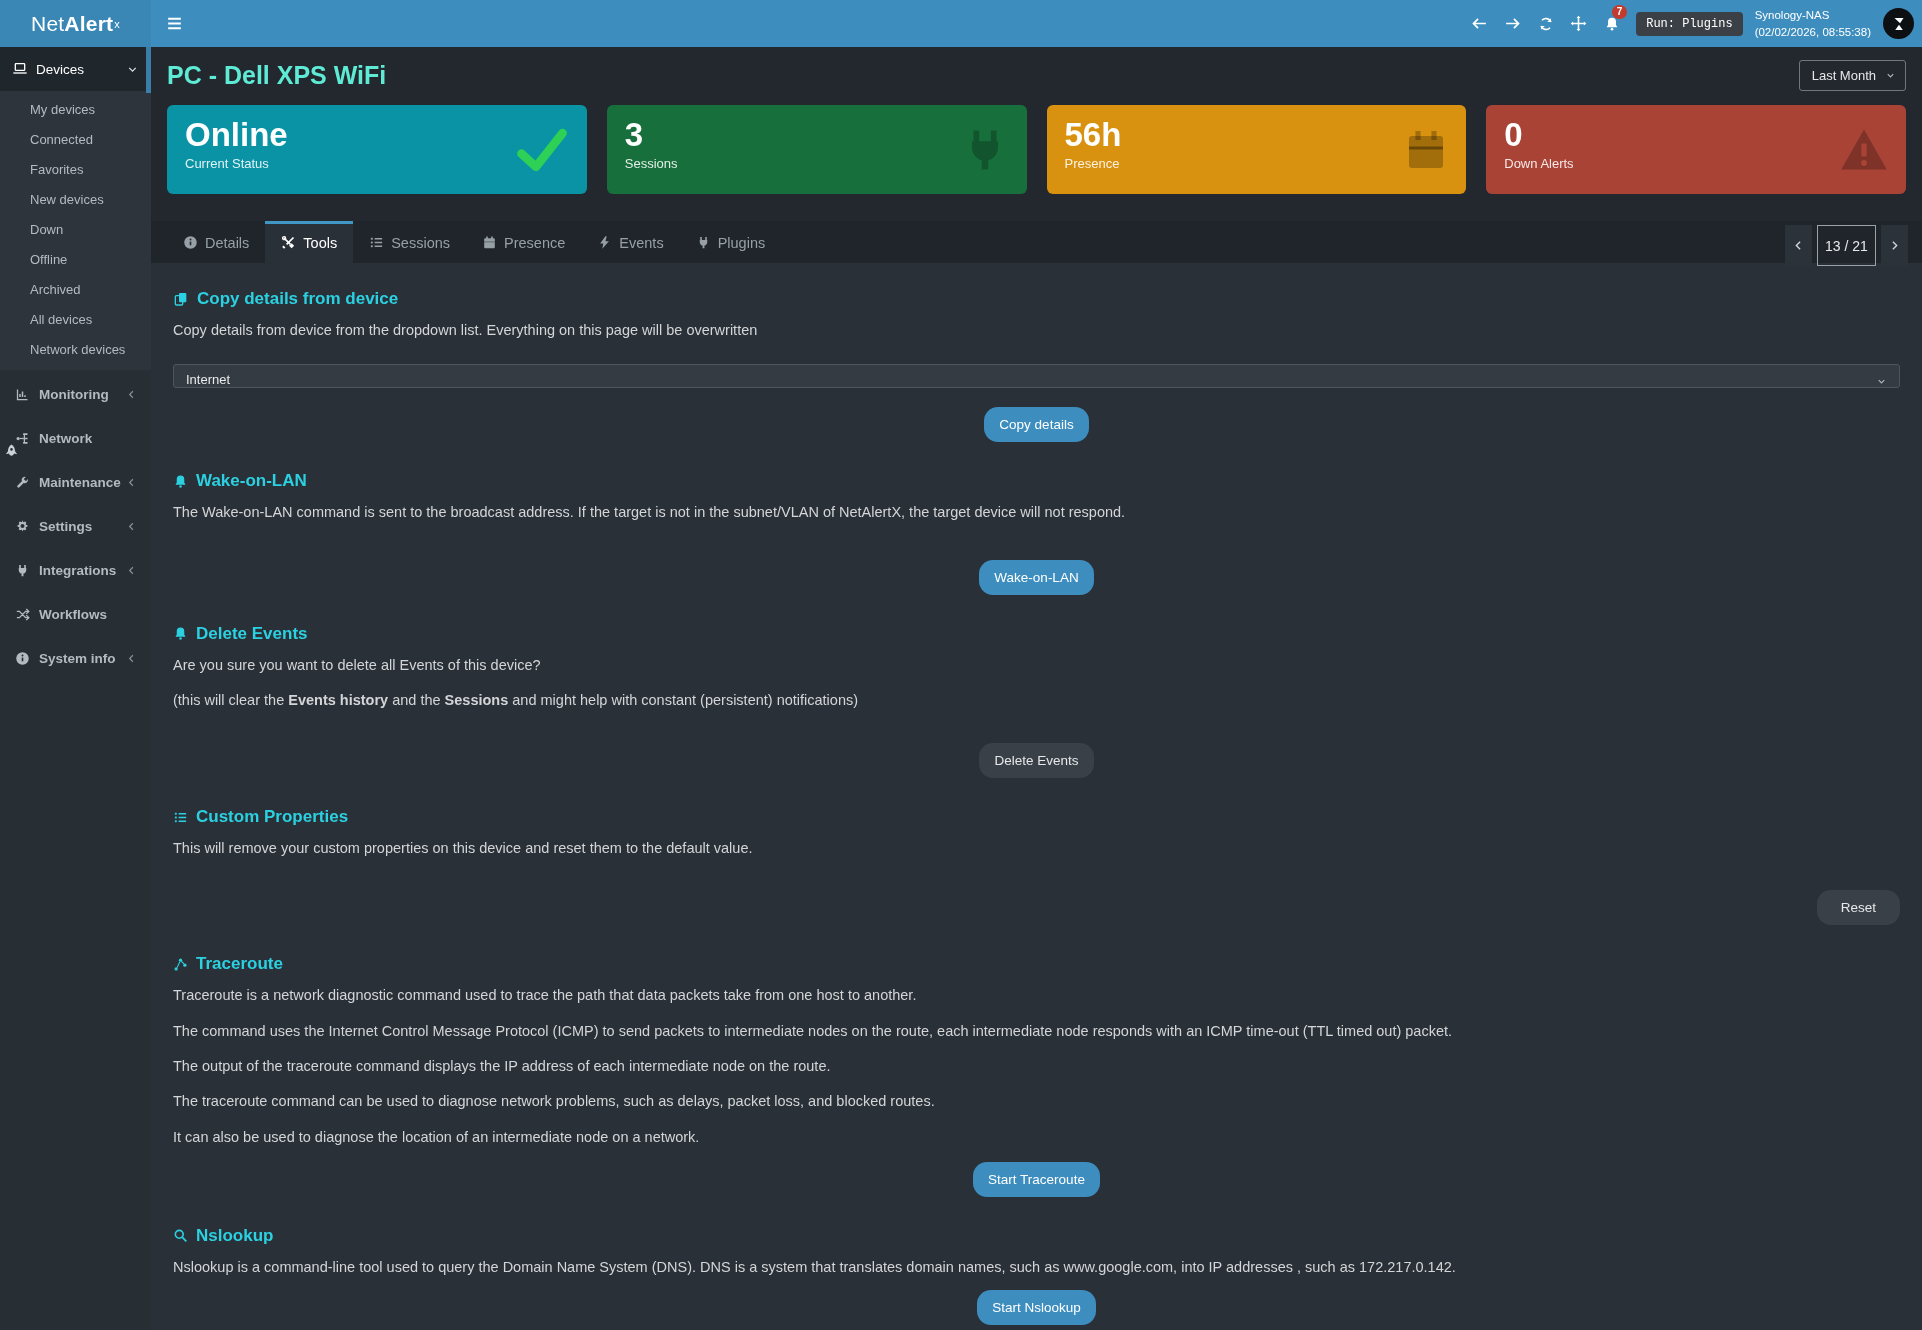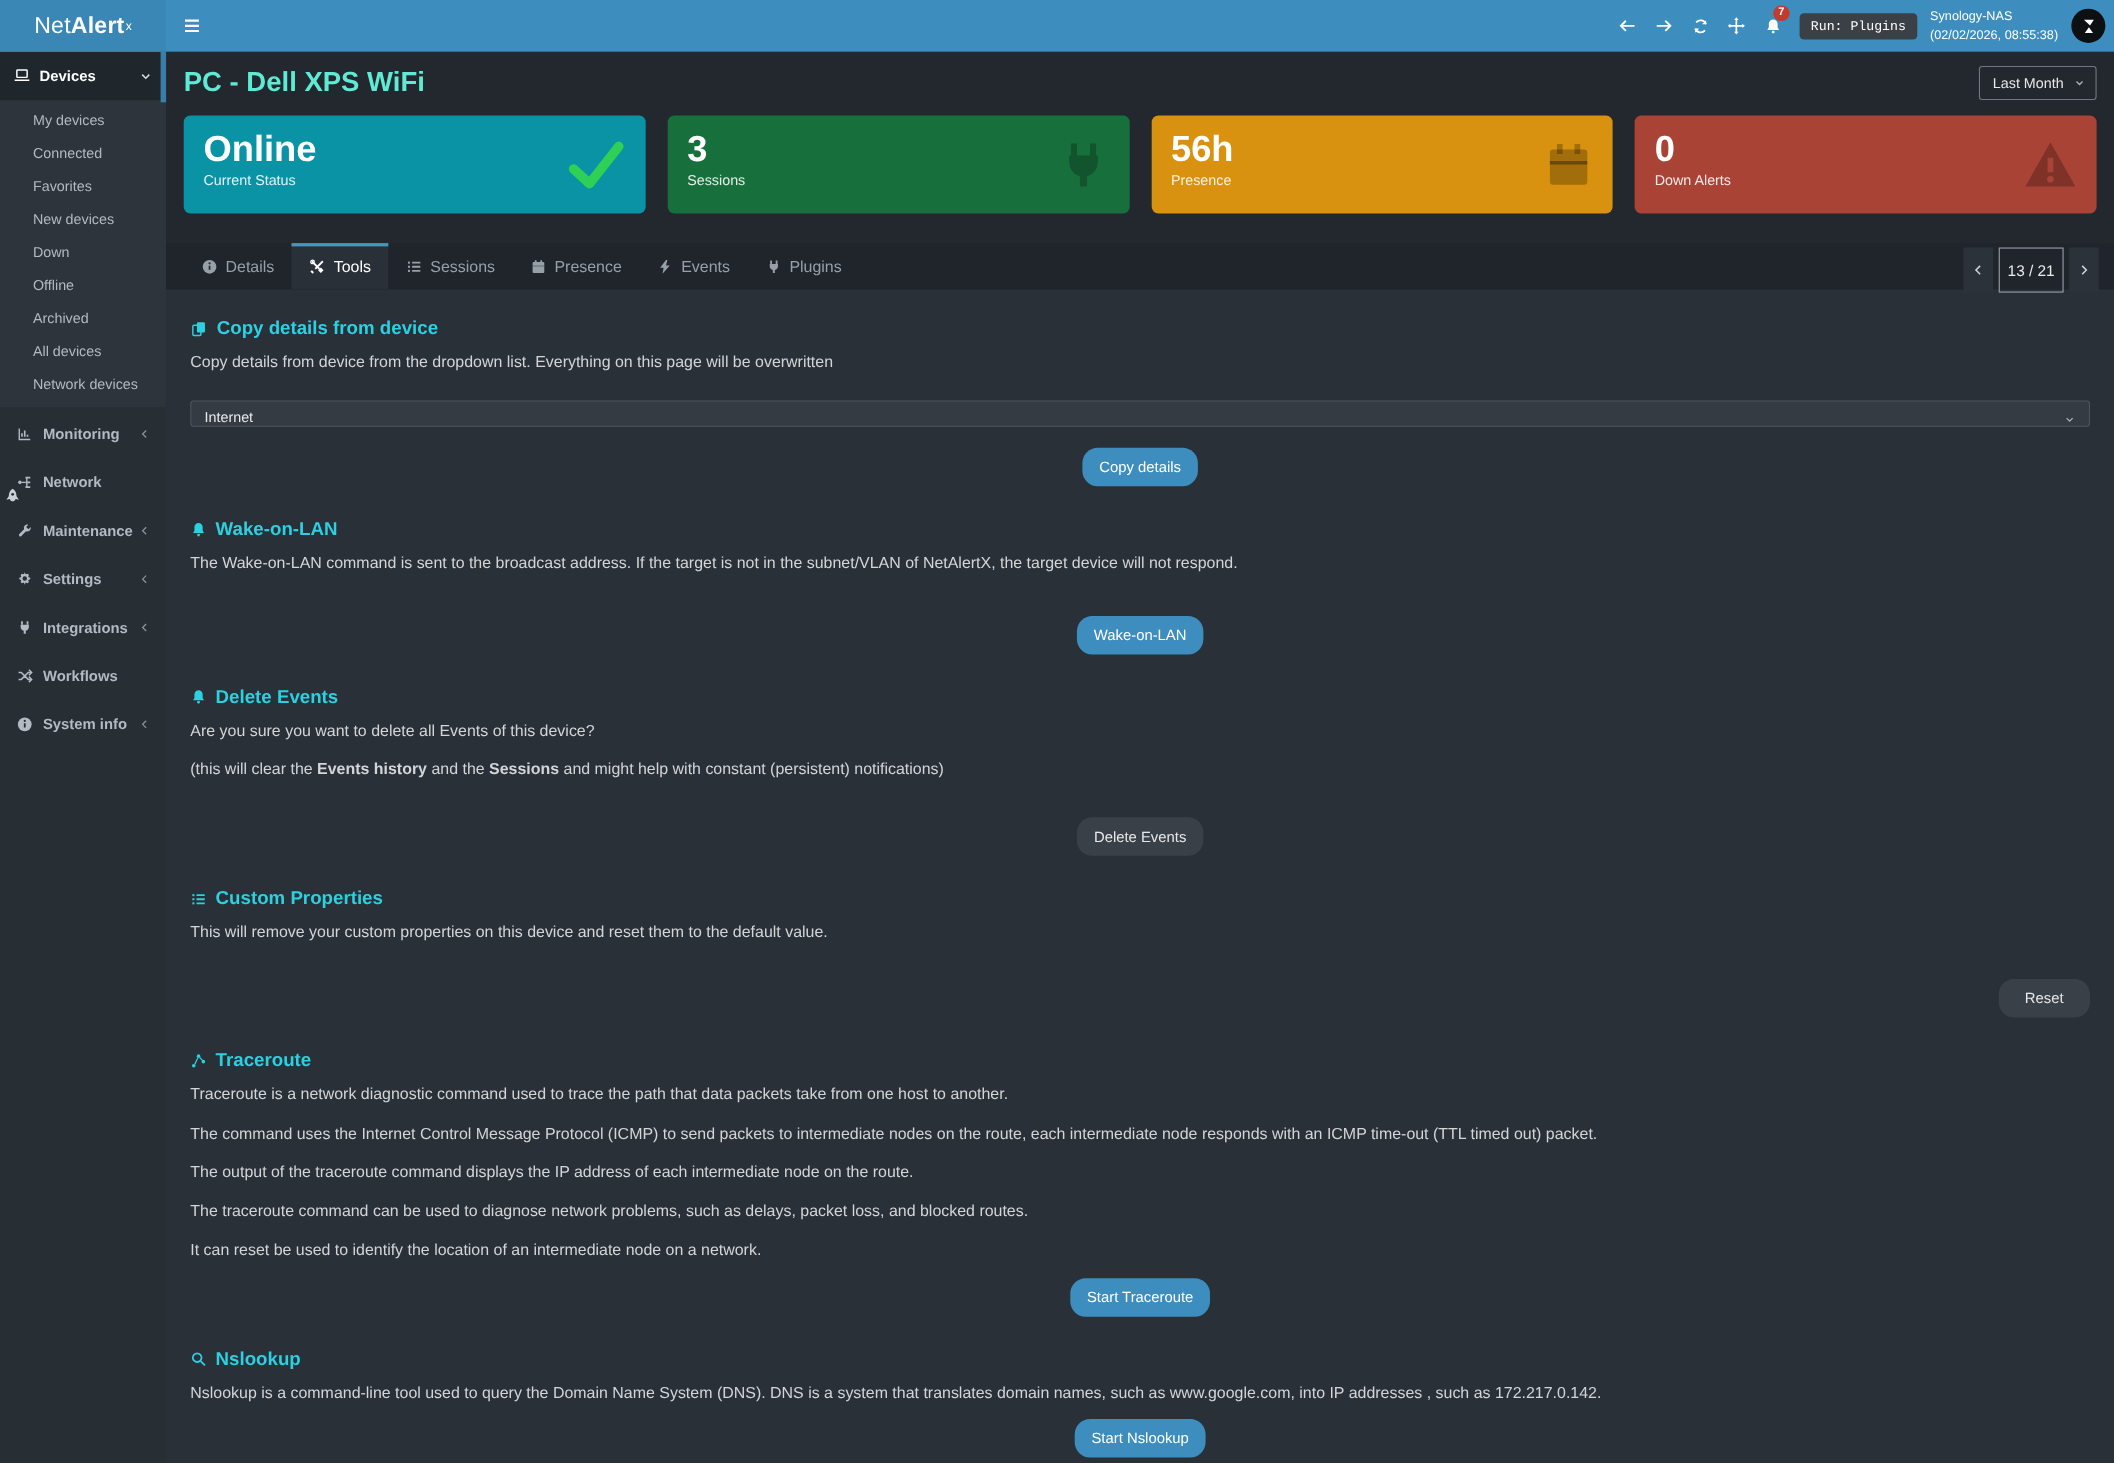--- a/index.html
+++ b/index.html
@@ -16,21 +16,21 @@
   .nav-right { margin-left:auto; display:flex; align-items:center; padding-right:8px; }
   .nav-btn { width:33px; height:47px; display:flex; align-items:center; justify-content:center; color:#fff; cursor:pointer; }
   .bell-wrap { position:relative; }
   .badge { position:absolute; top:5px; right:1px; background:#c23b2e; color:#fff; font-size:10px; font-weight:700; border-radius:8px; padding:1px 5px; line-height:1.2; }
   .run-chip { background:#3a4046; color:#fff; font-family:"Liberation Mono", monospace; font-size:12px; padding:5px 10px; border-radius:4px; margin:0 12px 0 8px; cursor:pointer; white-space:nowrap; }
   .host-info { color:#fff; font-size:11.5px; line-height:1.45; margin-right:12px; }
   .avatar { width:31px; height:31px; border-radius:50%; background:#0d1013; display:flex; align-items:center; justify-content:center; color:#fff; cursor:pointer; flex:none; }
 
   
   .sidebar { position:absolute; left:0; top:47px; bottom:0; width:151px; background:#272e34; z-index:4; }
-  .side-devices { height:44px; background:#1f262c; color:#fff; display:flex; align-items:center; padding:0 12px; font-size:13.5px; font-weight:700; cursor:pointer; }
+  .side-devices { height:44px; background:#1f262c; color:#fff; display:flex; align-items:center; padding:0 12px; font-size:13.5px; font-weight:400; cursor:pointer; }
   .side-devices .ic { margin-right:8px; display:flex; }
   .side-devices .chev { margin-left:auto; color:#d6dadd; display:flex; }
   .side-sub { background:#2d343b; padding:3px 0 6px; }
   .side-sub-item { height:30px; display:flex; align-items:center; padding-left:30px; color:#b3bbc2; font-size:13px; cursor:pointer; }
   .side-item { height:44px; display:flex; align-items:center; padding:0 14px; color:#b3bbc2; font-size:13.5px; font-weight:600; cursor:pointer; }
   .side-item .ic { width:16px; margin-right:9px; display:flex; justify-content:center; }
   .side-item .chev { margin-left:auto; color:#8a9298; display:flex; }
   .side-group { margin-top:2px; }
   .rocket { position:absolute; left:3px; top:396px; color:#ccd1d6; }
   .side-scroll { position:absolute; right:0; top:0; width:5px; height:46px; background:#3d8ebf; opacity:.85; }
@@ -574,21 +574,21 @@
             <svg width="15" height="15">
               <use href="#i-route"></use>
             </svg>
           </span>
         <span>Traceroute</span>
       </div>
       <p class="p-wide">Traceroute is a network diagnostic command used to trace the path that data packets take from one host to another.</p>
       <p class="p-wide">The command uses the Internet Control Message Protocol (ICMP) to send packets to intermediate nodes on the route, each intermediate node responds with an ICMP time-out (TTL timed out) packet.</p>
       <p class="p-wide">The output of the traceroute command displays the IP address of each intermediate node on the route.</p>
       <p class="p-wide">The traceroute command can be used to diagnose network problems, such as delays, packet loss, and blocked routes.</p>
-      <p class="p-wide">It can reset be used to identify the location of an intermediate node on a network.</p>
+      <p class="p-wide">It can also be used to diagnose the location of an intermediate node on a network.</p>
       <div class="btnrow" style="margin-top:14px;">
           <button class="btn">Start Traceroute</button>
         </div>
     </div>
 
     <div class="section sec">
       <div class="sec-title">
         <span class="ic">
             <svg width="15" height="15">
               <use href="#i-search"></use>

